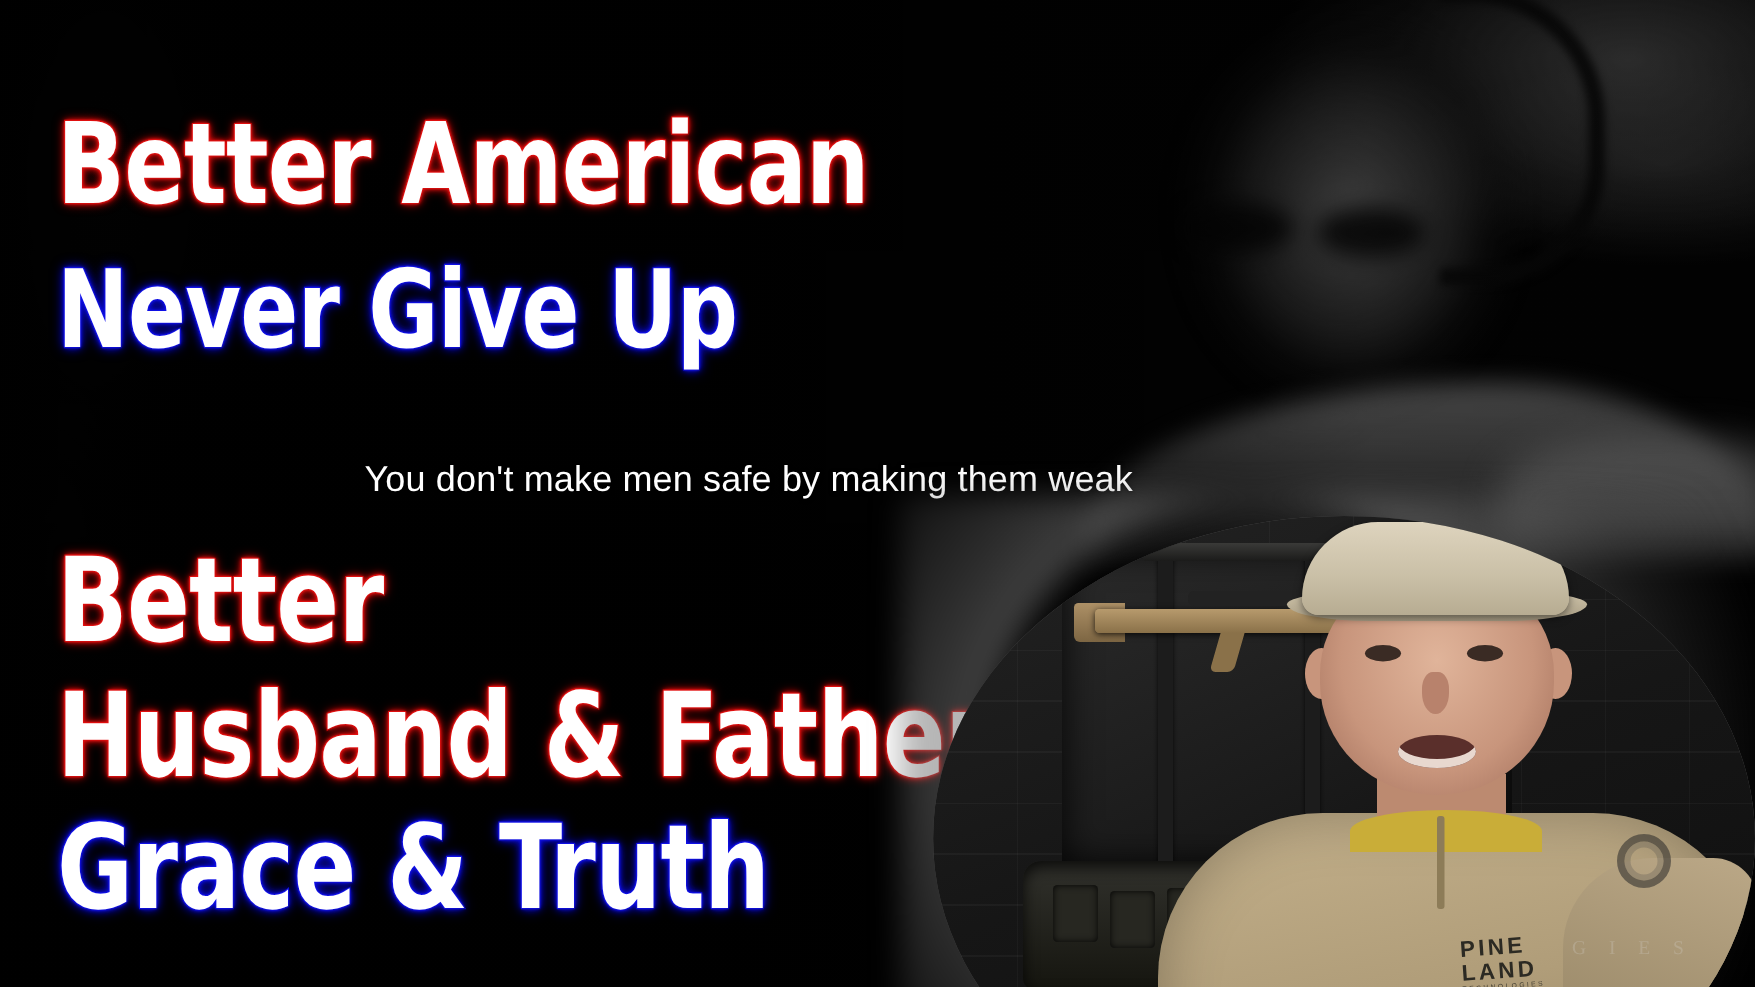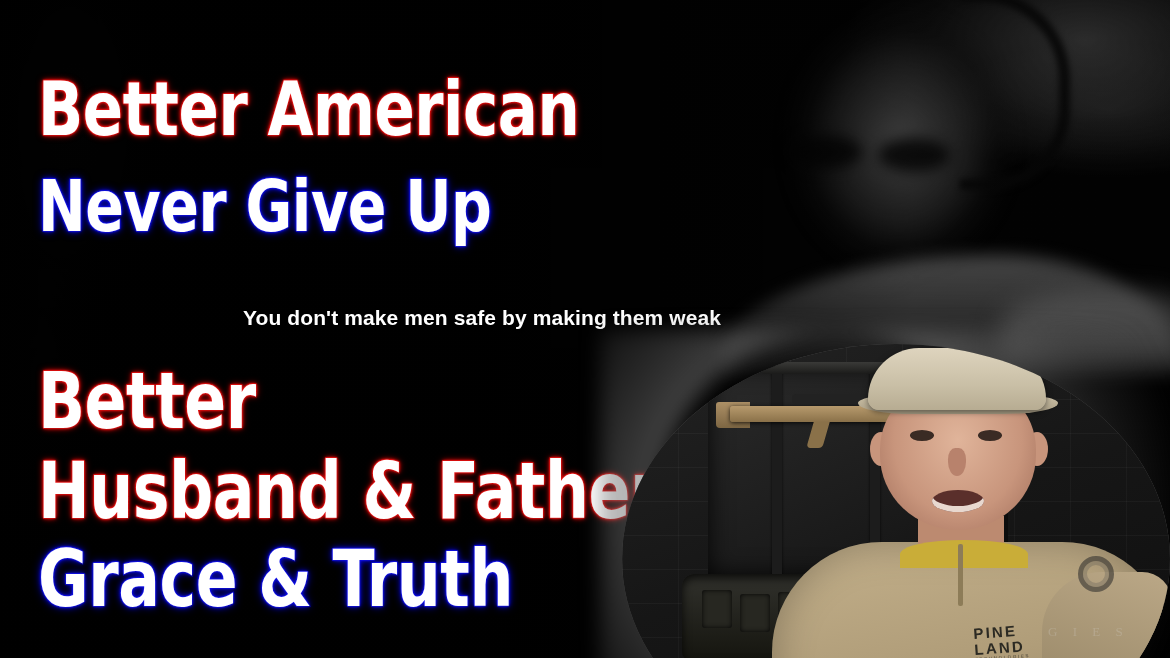--- a/index.html
+++ b/index.html
@@ -104,21 +104,21 @@
   #line-better-american { left:38px; top:72px;  font-size:75px; }
   #line-never-give-up   { left:38px; top:170px; font-size:72px; }
   #line-better          { left:38px; top:362px; font-size:78px; }
   #line-husband-father  { left:38px; top:452px; font-size:78px; }
   #line-grace-truth     { left:38px; top:540px; font-size:78px; }
 
   
   #caption {
     position:absolute; left:243px; top:306px;
     font-family:"Liberation Sans", sans-serif;
-    font-weight:700; font-size:21px; letter-spacing:.1px;
+    font-weight:400; font-size:24px; letter-spacing:.1px;
     color:#ffffff; white-space:nowrap;
     text-shadow:0 1px 3px rgba(0,0,0,.85);
   }
 
   
   #inset {
     position:absolute;
     left:622px; top:344px; width:548px; height:314px;
     overflow:hidden;
   }

